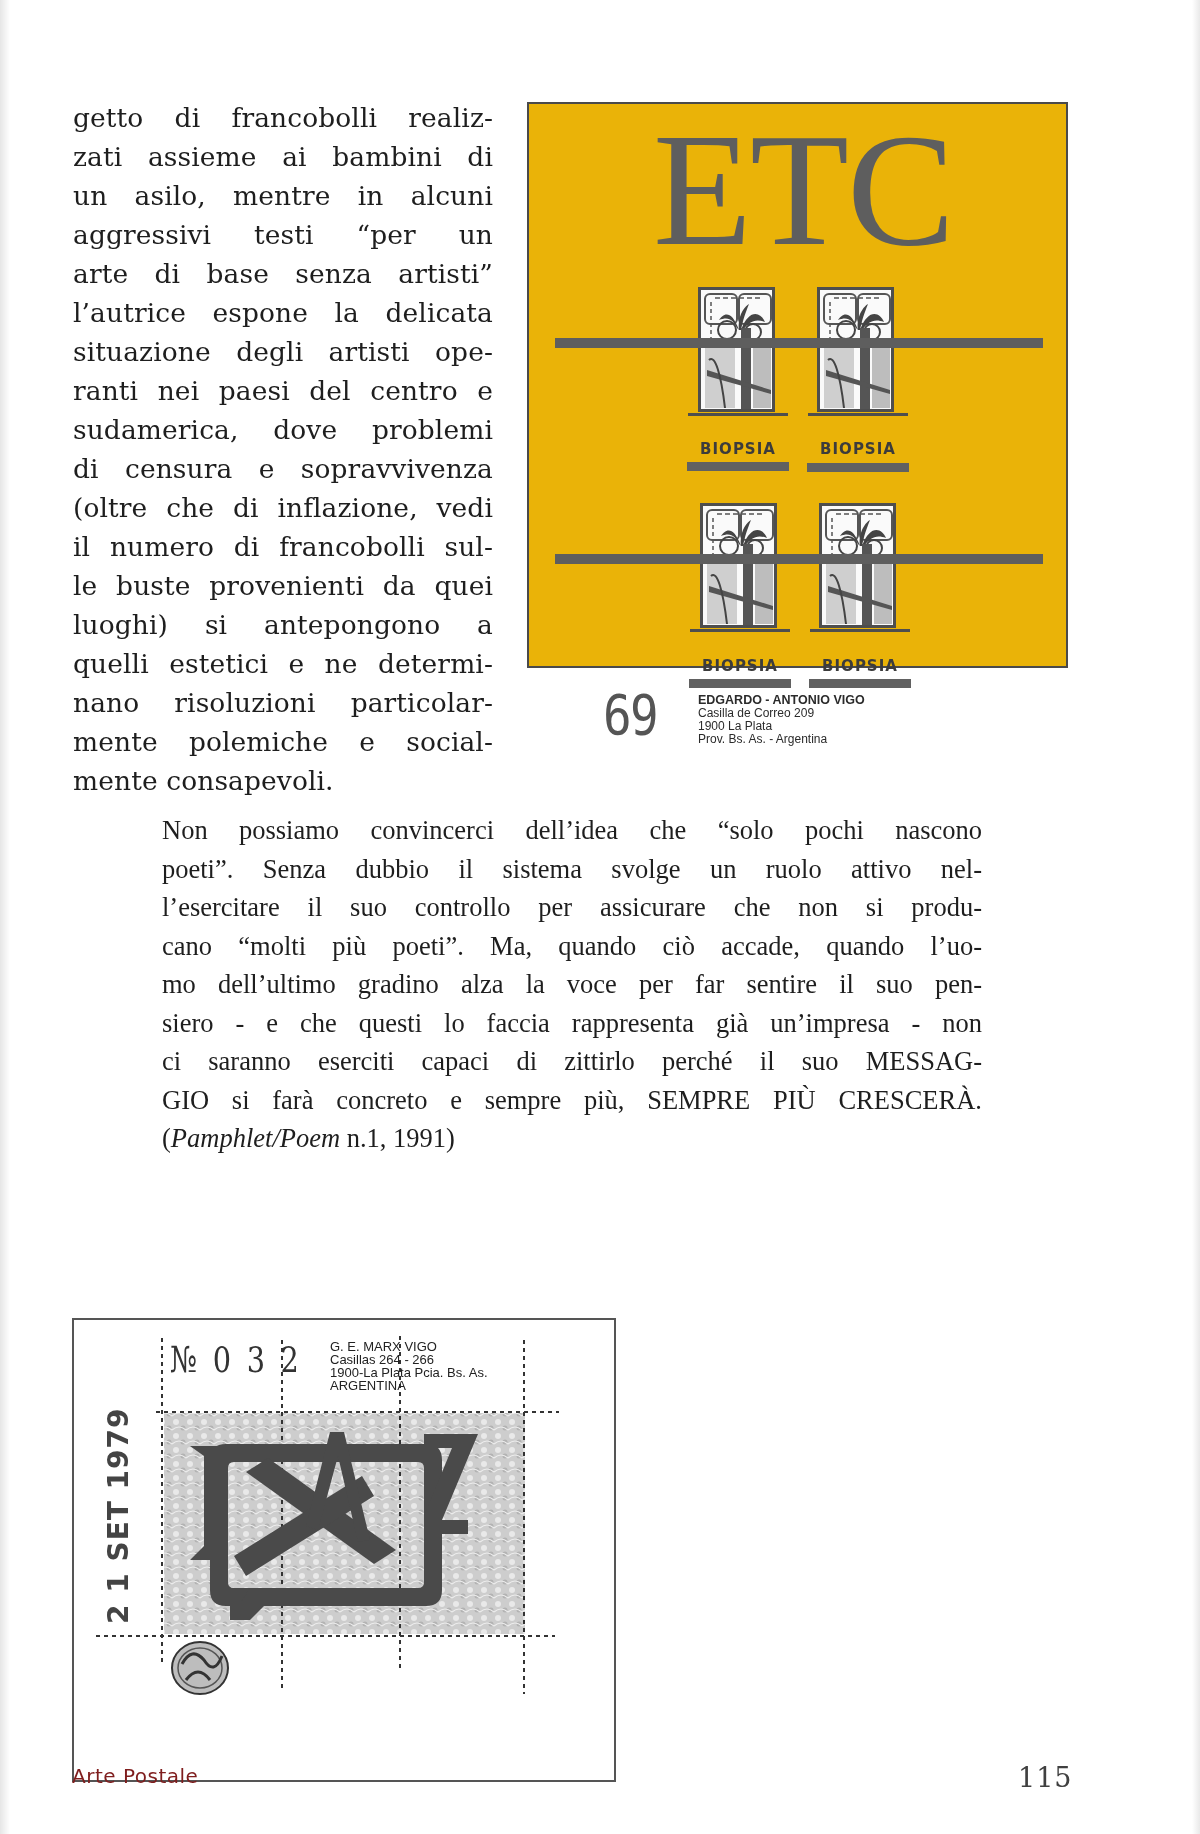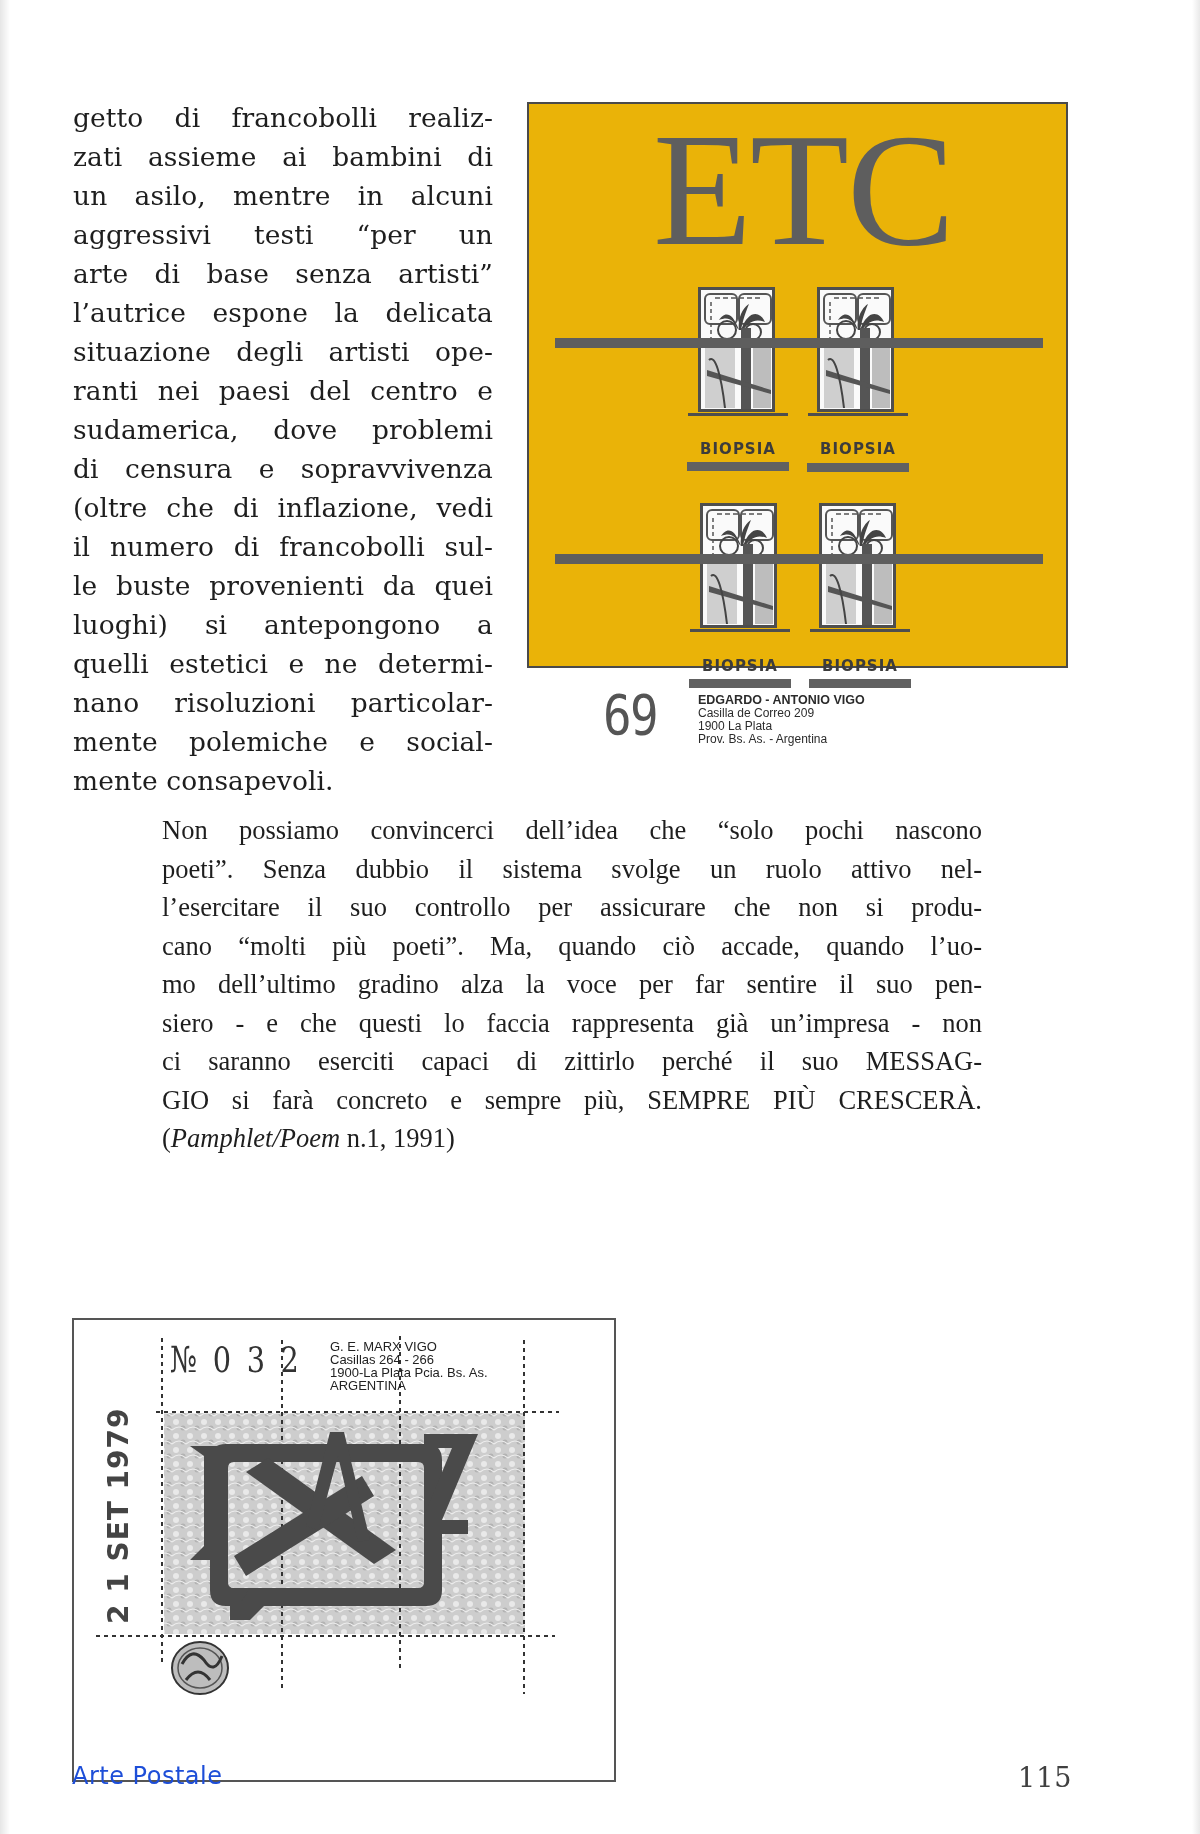--- a/index.html
+++ b/index.html
@@ -51,21 +51,21 @@
   .no032 { position:absolute; left:96px; top:22px; font-family:"DejaVu Serif", serif; font-size:36px;
            line-height:36px; color:#333; letter-spacing:4px; transform:scaleX(0.8); transform-origin:left top; }
   .marx-addr { position:absolute; left:256px; top:12px; font-family:"Liberation Sans", sans-serif;
                font-size:13px; line-height:13px; color:#222; font-weight:normal;margin-top:8px; }
   .date-vert { position:absolute; left:28px; top:304px; width:180px; height:34px; font-family:"DejaVu Sans", sans-serif;
                font-weight:bold; font-size:28px; line-height:34px; color:#444; letter-spacing:1px;
                transform:rotate(-90deg); transform-origin:left top; white-space:nowrap; }
 
   
   .footer-left { position:absolute; left:72px; top:1764px; font-family:"DejaVu Sans", sans-serif;
-                 font-size:24px; line-height:24px; color:#1d4ed8; letter-spacing:0.5px; }
+                 font-size:20px; line-height:24px; color:#7f1d1d; letter-spacing:0.5px; }
   .footer-right { position:absolute; left:1018px; top:1763px; font-family:"DejaVu Serif", serif;
                   font-size:27px; line-height:30px; color:#404040; letter-spacing:1px; }
 </style>
 </head>
 <body>
 
 <div class="left-shadow"></div>
 <div class="page-edge"></div>
 
 <div class="left-col">

